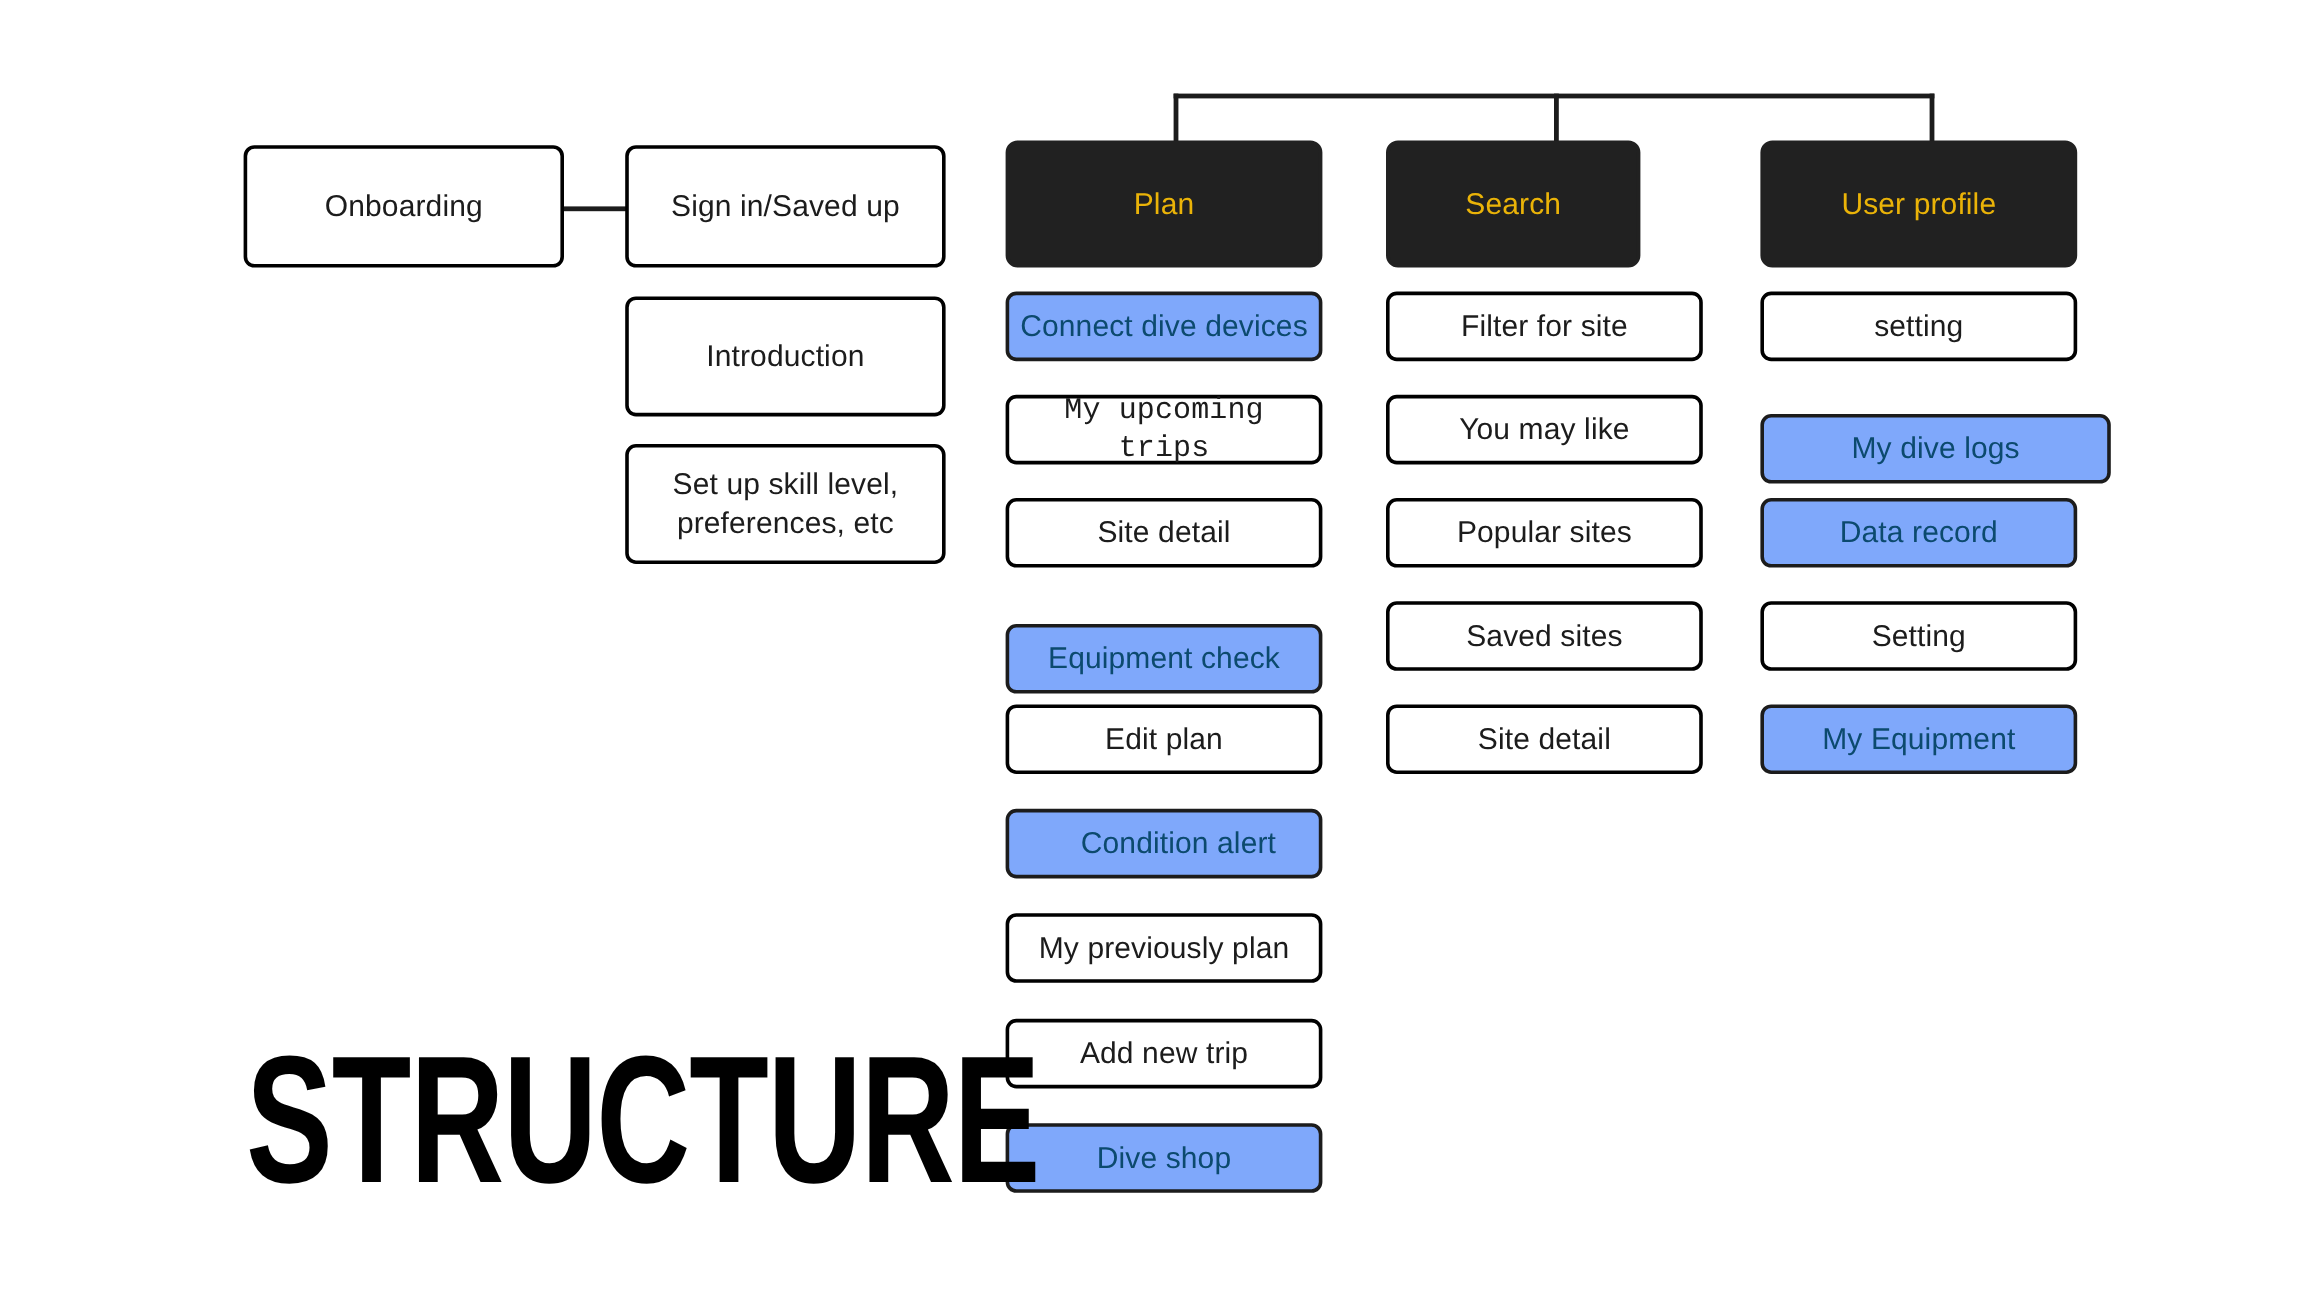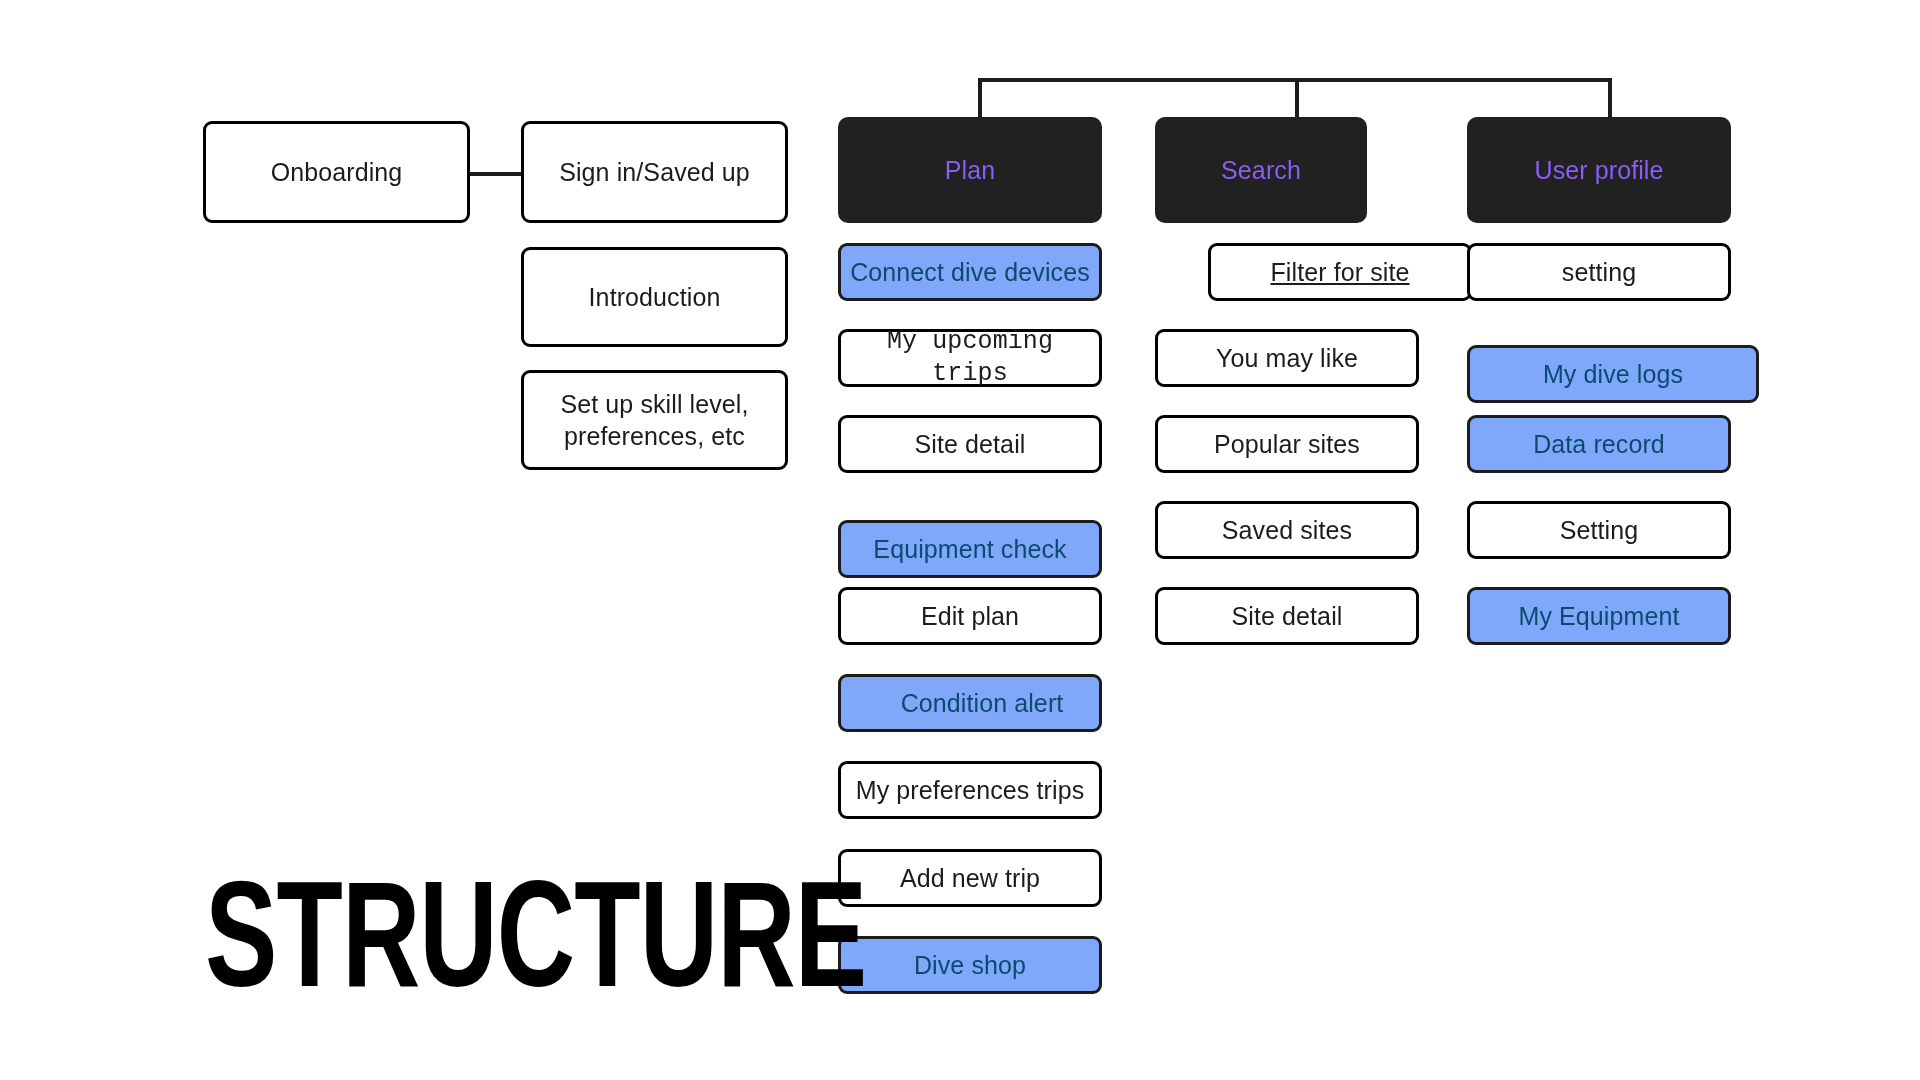--- a/index.html
+++ b/index.html
@@ -39,21 +39,21 @@
     font-weight: 400;
     line-height: 1.28;
     letter-spacing: 0.1px;
     padding: 2px 8px;
     white-space: pre-line;
   }
 
   .node.head {
     background: #212121;
     border-color: #212121;
-    color: #8b5cf6;
+    color: #eab308;
     border-radius: 10px;
   }
 
   .node.blue {
     background: #7FA8FB;
     border-color: #1c1c1c;
     color: #0c4a6e;
   }
 
   
@@ -100,27 +100,27 @@
 preferences, etc</div>
 
   <div class="node head" style="left:838px; top:117px; width:264px; height:106px;">Plan</div>
 
   <div class="node blue" style="left:838px; top:243px; width:264px; height:58px;">Connect dive devices</div>
   <div class="node" style="left:838px; top:329px; width:264px; height:58px;font-family:Liberation Mono, monospace;">My upcoming trips</div>
   <div class="node" style="left:838px; top:415px; width:264px; height:58px;">Site detail</div>
   <div class="node blue" style="left:838px; top:520px; width:264px; height:58px;">Equipment check</div>
   <div class="node" style="left:838px; top:587px; width:264px; height:58px;">Edit plan</div>
   <div class="node blue" style="left:838px; top:674px; width:264px; height:58px;padding-left:32px;">Condition alert</div>
-  <div class="node" style="left:838px; top:761px; width:264px; height:58px;">My preferences trips</div>
+  <div class="node" style="left:838px; top:761px; width:264px; height:58px;">My previously plan</div>
   <div class="node" style="left:838px; top:849px; width:264px; height:58px;">Add new trip</div>
   <div class="node blue" style="left:838px; top:936px; width:264px; height:58px;">Dive shop</div>
 
   <div class="node head" style="left:1155px; top:117px; width:212px; height:106px;">Search</div>
 
-  <div class="node" style="left:1208px; top:243px; width:264px; height:58px;text-decoration:underline;">Filter for site</div>
+  <div class="node" style="left:1155px; top:243px; width:264px; height:58px;">Filter for site</div>
   <div class="node" style="left:1155px; top:329px; width:264px; height:58px;">You may like</div>
   <div class="node" style="left:1155px; top:415px; width:264px; height:58px;">Popular sites</div>
   <div class="node" style="left:1155px; top:501px; width:264px; height:58px;">Saved sites</div>
   <div class="node" style="left:1155px; top:587px; width:264px; height:58px;">Site detail</div>
 
   <div class="node head" style="left:1467px; top:117px; width:264px; height:106px;">User profile</div>
 
   <div class="node" style="left:1467px; top:243px; width:264px; height:58px;">setting</div>
   <div class="node blue" style="left:1467px; top:345px; width:292px; height:58px;">My dive logs</div>
   <div class="node blue" style="left:1467px; top:415px; width:264px; height:58px;">Data record</div>

